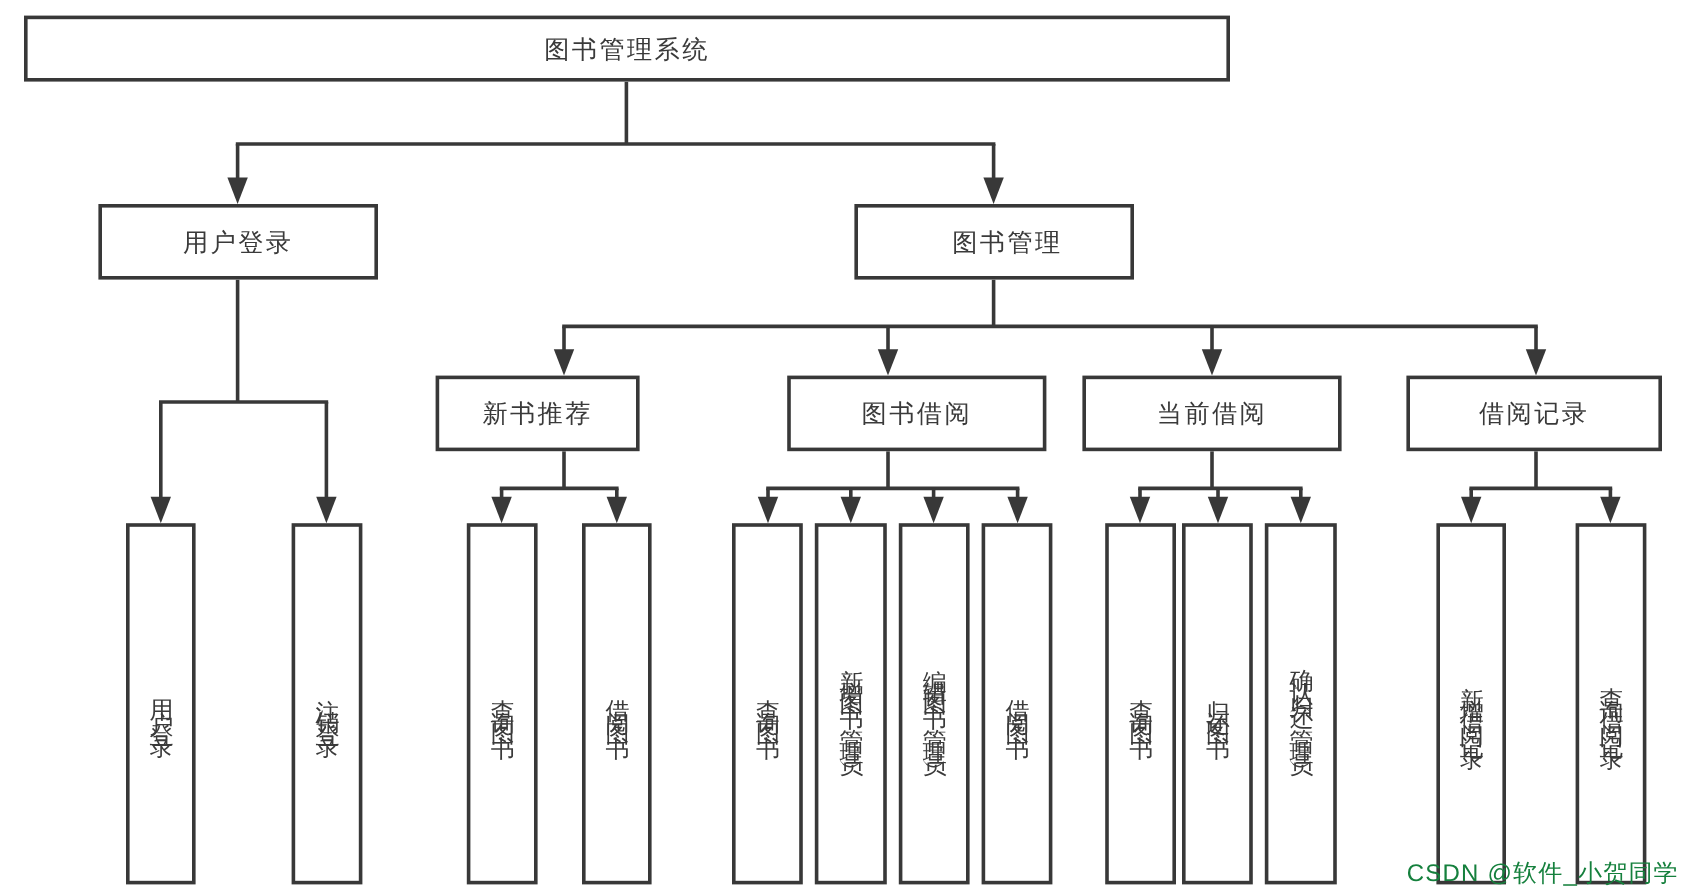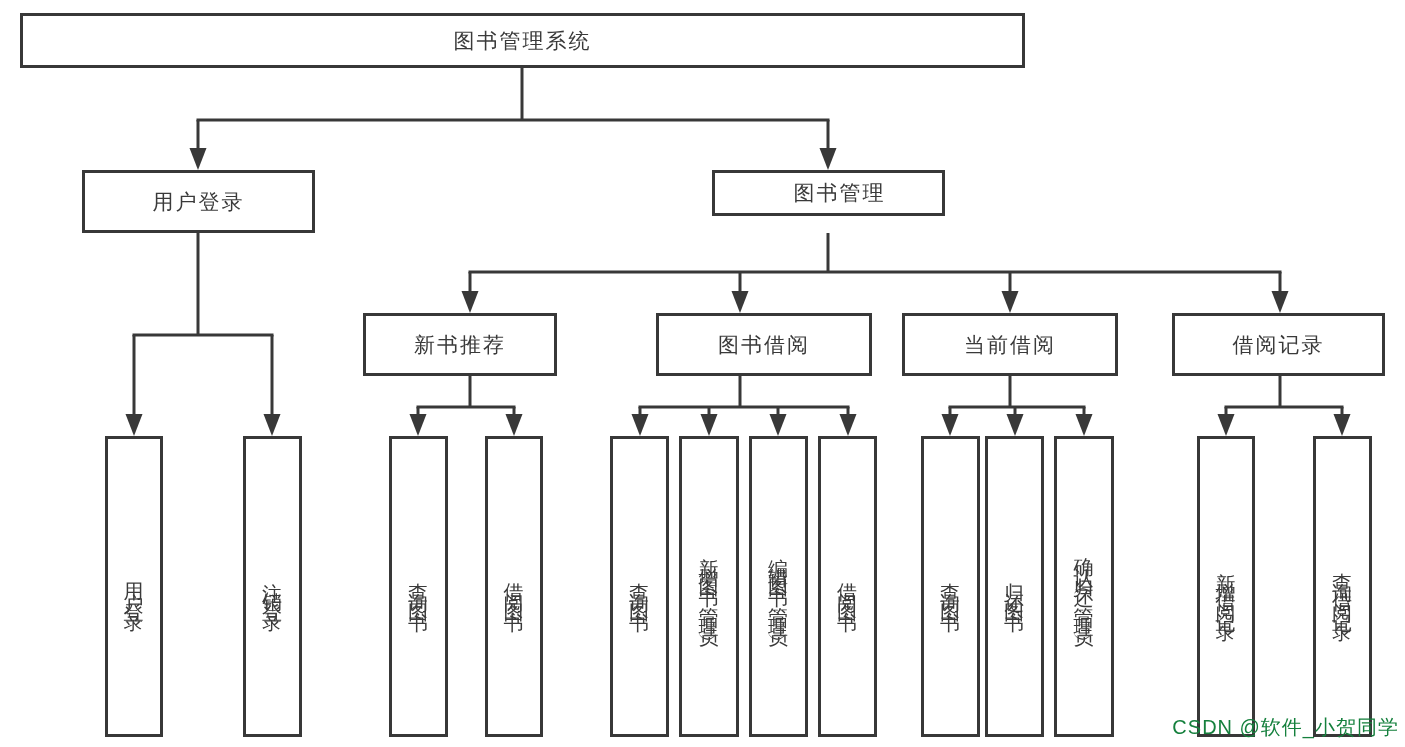--- a/index.html
+++ b/index.html
@@ -121,25 +121,25 @@
     </g>
   </svg>
 
   <div class="node hbox" style="left:20px; top:13px; width:1005px; height:55px;">
     <span>图书管理系统</span>
   </div>
 
   <div class="node hbox" style="left:82px; top:170px; width:233px; height:63px;">
     <span>用户登录</span>
   </div>
-  <div class="node hbox" style="left:712px; top:170px; width:233px; height:46px;padding-left:22px;">
+  <div class="node hbox" style="left:712px; top:170px; width:233px; height:63px;padding-left:22px;">
     <span>图书管理</span>
   </div>
 
-  <div class="node hbox" style="left:363px; top:313px; width:194px; height:63px;align-items:center;">
+  <div class="node hbox" style="left:363px; top:313px; width:170px; height:63px;align-items:center;">
     <span>新书推荐</span>
   </div>
   <div class="node hbox" style="left:632px; top:313px; width:216px; height:63px;margin-left:24px;">
     <span>图书借阅</span>
   </div>
   <div class="node hbox" style="left:1172px; top:313px; width:213px; height:63px;">
     <span>借阅记录</span>
   </div>
   <div class="node hbox" style="left:902px; top:313px; width:216px; height:63px;">
     <span>当前借阅</span>

